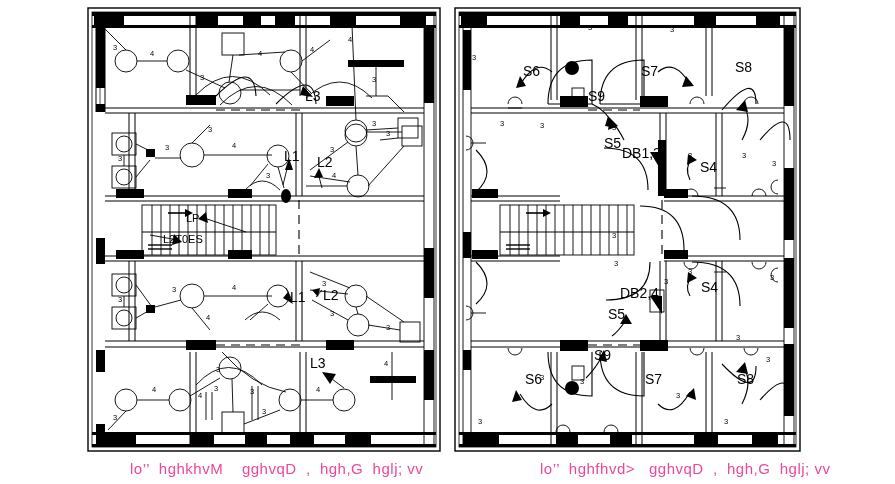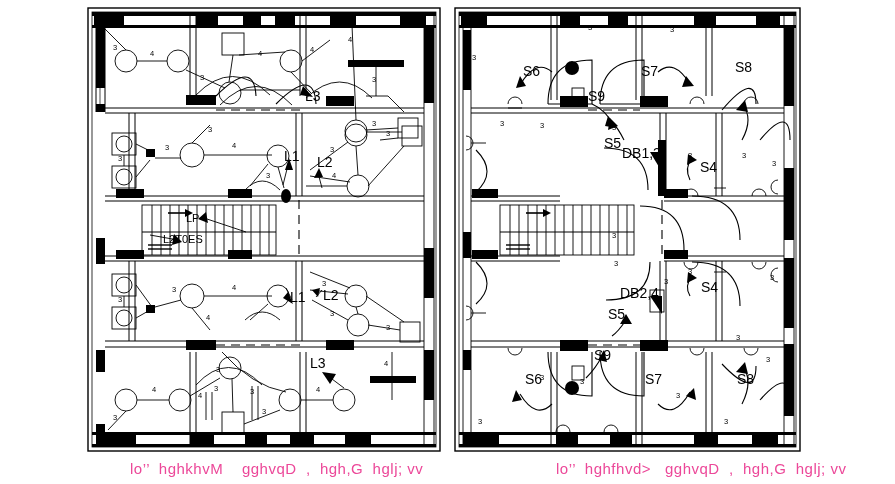--- a/index.html
+++ b/index.html
@@ -575,15 +575,15 @@
       <text class="lbl" x="525" y="384">S6</text>
       <text class="lbl" x="645" y="384">S7</text>
       <text class="lbl" x="737" y="384">S8</text>
     </g>
   </g>
 
 </svg>
 
 <div class="cap" style="left:130px; top:460px;">lo’’  hghkhvM    gghvqD  ,  hgh,G  hglj; vv</div>
 
-<div class="cap" style="left:540px; top:460px;margin-left:16px;">lo’’  hghfhvd&gt;   gghvqD  ,  hgh,G  hglj; vv</div>
+<div class="cap" style="left:540px; top:460px;">lo’’  hghfhvd&gt;   gghvqD  ,  hgh,G  hglj; vv</div>
 
 </div>
 
 </body></html>

